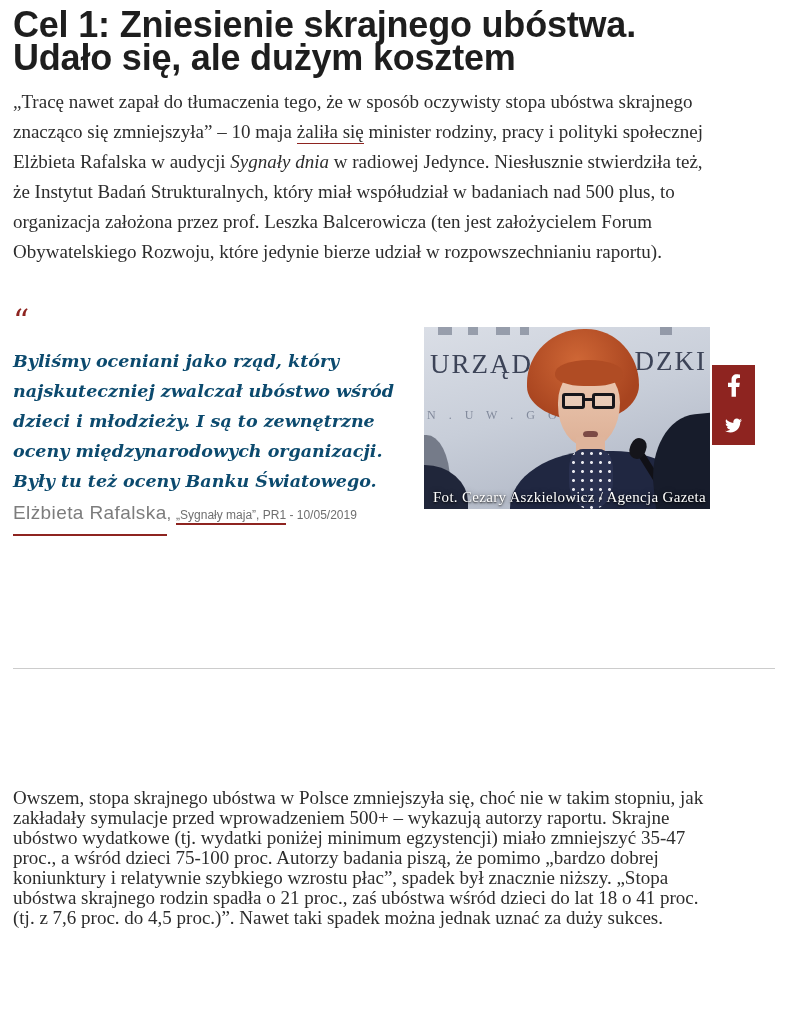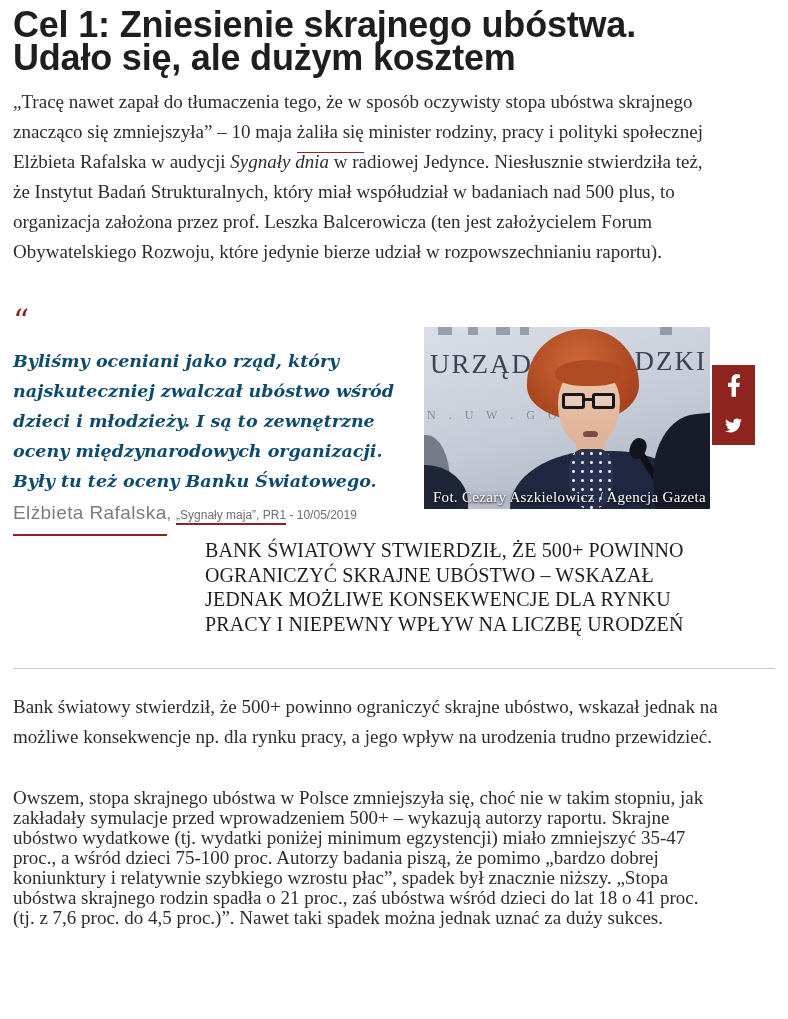--- a/index.html
+++ b/index.html
@@ -20,21 +20,21 @@
   }
   .body-text{
     position:absolute;left:13px;width:705px;
     font-size:19px;line-height:30px;color:var(--body-text);
   }
   .para1{top:87px;}
   .para2{top:692px;}
   .para3{top:788px;line-height:20px;}
   .inline-link{
     color:inherit;text-decoration:none;cursor:pointer;
-    border-bottom:1px solid var(--accent);padding-bottom:10px;
+    border-bottom:1px solid var(--accent);padding-bottom:1px;
   }
   .quote-region{position:absolute;top:312px;left:13px;width:762px;height:222px;}
   .quote-mark{
     position:absolute;top:-4px;left:0;height:22px;overflow:hidden;
     font-family:"DejaVu Serif",serif;font-size:32px;line-height:26px;color:var(--accent);
   }
   .quote-text{
     position:absolute;top:34px;left:0;width:404px;
     font-family:"DejaVu Serif",serif;font-style:italic;font-weight:700;
     font-size:17.5px;line-height:30px;color:#0c4a6e;
@@ -175,21 +175,19 @@
       </div>
       <div class="share-btn" aria-label="twitter-share">
         <svg width="21" height="17" viewBox="0 0 512 512">
             <path d="M459.37 151.716c.325 4.548.325 9.097.325 13.645 0 138.72-105.583 298.558-298.558 298.558-59.452 0-114.68-17.219-161.137-47.106 8.447.974 16.568 1.299 25.34 1.299 49.055 0 94.213-16.568 130.274-44.832-46.132-.975-84.792-31.188-98.112-72.772 6.498.974 12.995 1.624 19.818 1.624 9.421 0 18.843-1.3 27.614-3.573-48.081-9.747-84.143-51.98-84.143-102.985v-1.299c13.969 7.797 30.214 12.67 47.431 13.319-28.264-18.843-46.781-51.005-46.781-87.391 0-19.492 5.197-37.36 14.294-52.954 51.655 63.675 129.3 105.258 216.365 109.807-1.624-7.797-2.599-15.918-2.599-24.04 0-57.828 46.782-104.934 104.934-104.934 30.213 0 57.502 12.67 76.67 33.137 23.715-4.548 46.456-13.32 66.599-25.34-7.798 24.366-24.366 44.833-46.132 57.827 21.117-2.273 41.584-8.122 60.426-16.243-14.292 20.791-32.161 39.308-52.628 54.253z"></path>
           </svg>
       </div>
     </div>
 
   </section>
 
-  <div class="pullquote">BANK ŚWIATOWY STWIERDZIŁ, ŻE 500+ POWINNO OGRANICZYĆ SKRAJNE UBÓSTWO – WSKAZAŁ JEDNAK MOŻLIWE KONSEKWENCJE DLA RYNKU PRACY I NIEPEWNY WPŁYW NA LICZBĘ URODZEŃ</div>
 
   <hr class="divider">
 
-  <p class="body-text para2">Bank światowy stwierdził, że 500+ powinno ograniczyć skrajne ubóstwo, wskazał jednak na możliwe konsekwencje np. dla rynku pracy, a jego wpływ na urodzenia trudno przewidzieć.</p>
 
   <p class="body-text para3">Owszem, stopa skrajnego ubóstwa w Polsce zmniejszyła się, choć nie w takim stopniu, jak zakładały symulacje przed wprowadzeniem 500+ – wykazują autorzy raportu. Skrajne ubóstwo wydatkowe (tj. wydatki poniżej minimum egzystencji) miało zmniejszyć 35-47 proc., a wśród dzieci 75-100 proc. Autorzy badania piszą, że pomimo „bardzo dobrej koniunktury i relatywnie szybkiego wzrostu płac”, spadek był znacznie niższy. „Stopa ubóstwa skrajnego rodzin spadła o 21 proc., zaś ubóstwa wśród dzieci do lat 18 o 41 proc. (tj. z 7,6 proc. do 4,5 proc.)”. Nawet taki spadek można jednak uznać za duży sukces.</p>
 
 </div>
 
 </body></html>

